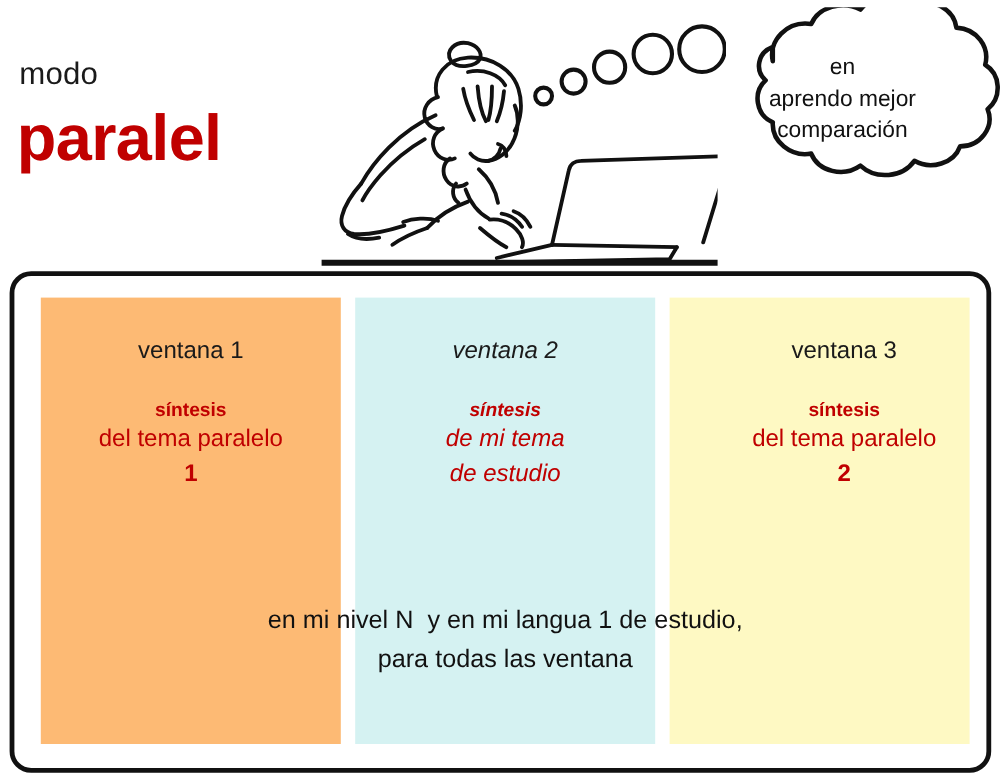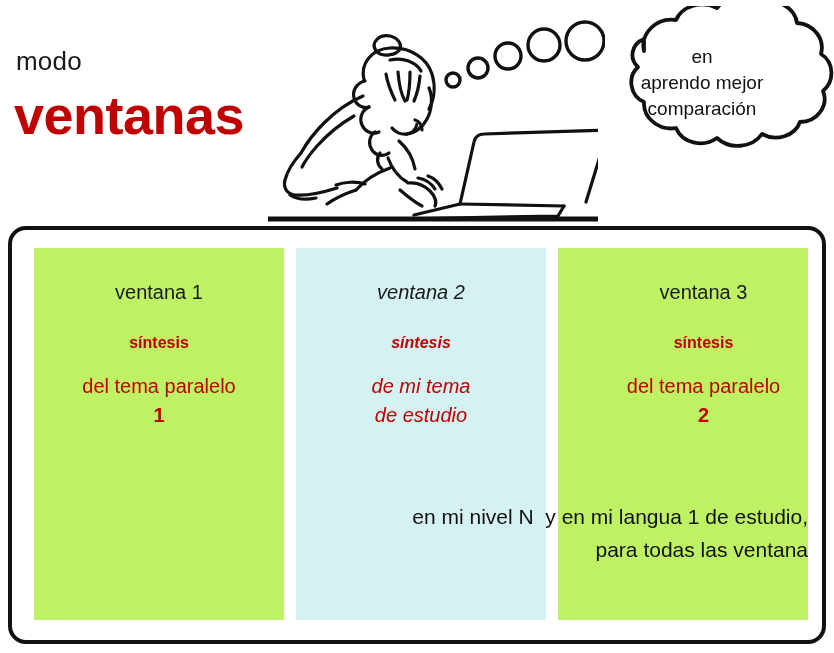--- a/index.html
+++ b/index.html
@@ -123,49 +123,48 @@
     font-size: 16px;
     font-weight: bold;
     color: #C00000;
     margin-top: 29px;
     line-height: 1.2;
   }
   .col-desc {
     text-align: center;
     font-size: 20px;
     color: #C00000;
-    margin-top: 20px;
     line-height: 1.45;
   }
   .col-desc .line-bold {
     font-weight: bold;
   }
 
   
   #caption {
     position: absolute;
     left: 22px;
     top: 271px;
     width: 774px;
-    text-align: right;
+    text-align: center;
     font-size: 21px;
     color: #111;
     line-height: 1.55;
     pointer-events: none;
   }
   #caption div { white-space: pre; }
 </style>
 </head>
 <body>
 
 <div id="header">
 
   <div id="mode-label">modo</div>
 
-  <div id="mode-title">ventanas</div>
+  <div id="mode-title">paralel</div>
 
   <div id="illustration">
     <svg width="330" height="215" viewBox="0 0 330 215" fill="none" stroke="#111111" stroke-width="3.2" stroke-linecap="round" stroke-linejoin="round">
 
       <path d="M108 43 c-6 -9 4 -17 14 -15 c8 2 12 8 10 13 c-3 6 -18 9 -24 2 z"></path>
 
       <path d="M96 72 c-4 -17 8 -31 26 -32 c20 -1 37 10 42 26 c4 13 2 26 -3 35"></path>
       <path d="M122 52 c13 -3 26 2 31 11"></path>
 
       <path d="M118 66 c2 12 6 20 9 26"></path>
@@ -247,39 +246,39 @@
     <div>en</div>
     <div>aprendo mejor</div>
     <div>comparación</div>
   </div>
 </div>
 
 <div id="panel">
 
   <div id="columns">
 
-    <div class="window-col" id="col-1" style="background: #bef264;">
+    <div class="window-col" id="col-1" style="background: #fdba74;">
       <div class="col-title">ventana 1</div>
       <div class="col-synth">síntesis</div>
       <div class="col-desc">
         <div>del tema paralelo</div>
         <div class="line-bold">1</div>
       </div>
     </div>
 
     <div class="window-col" id="col-2" style="background: rgb(213, 242, 242); font-style: italic;">
       <div class="col-title">ventana 2</div>
       <div class="col-synth">síntesis</div>
       <div class="col-desc">
         <div>de mi tema</div>
         <div>de estudio</div>
       </div>
     </div>
 
-    <div class="window-col" id="col-3" style="background: #bef264; padding-left: 41px;">
+    <div class="window-col" id="col-3" style="background: #fef9c3; padding-left: 41px;">
       <div class="col-title">ventana 3</div>
       <div class="col-synth">síntesis</div>
       <div class="col-desc">
         <div>del tema paralelo</div>
         <div class="line-bold">2</div>
       </div>
     </div>
 
   </div>
 

